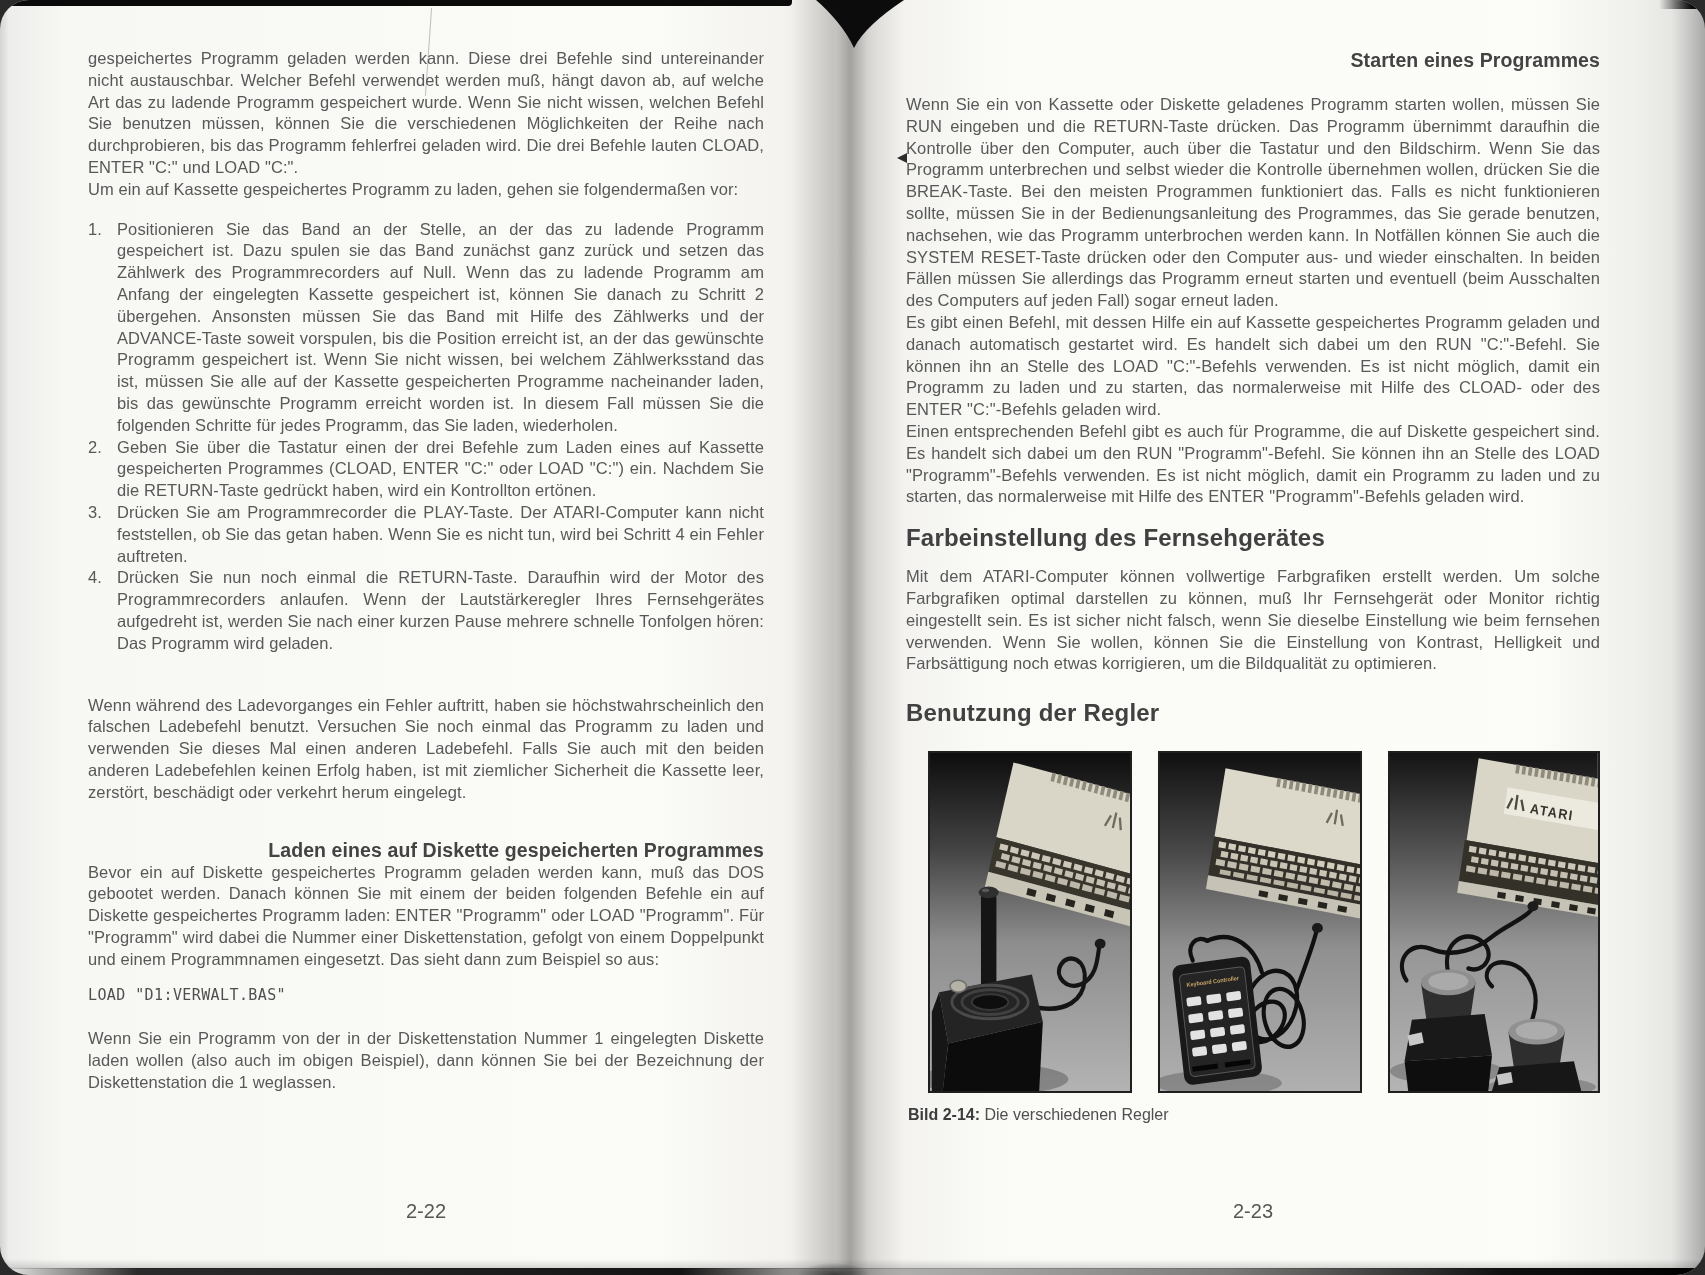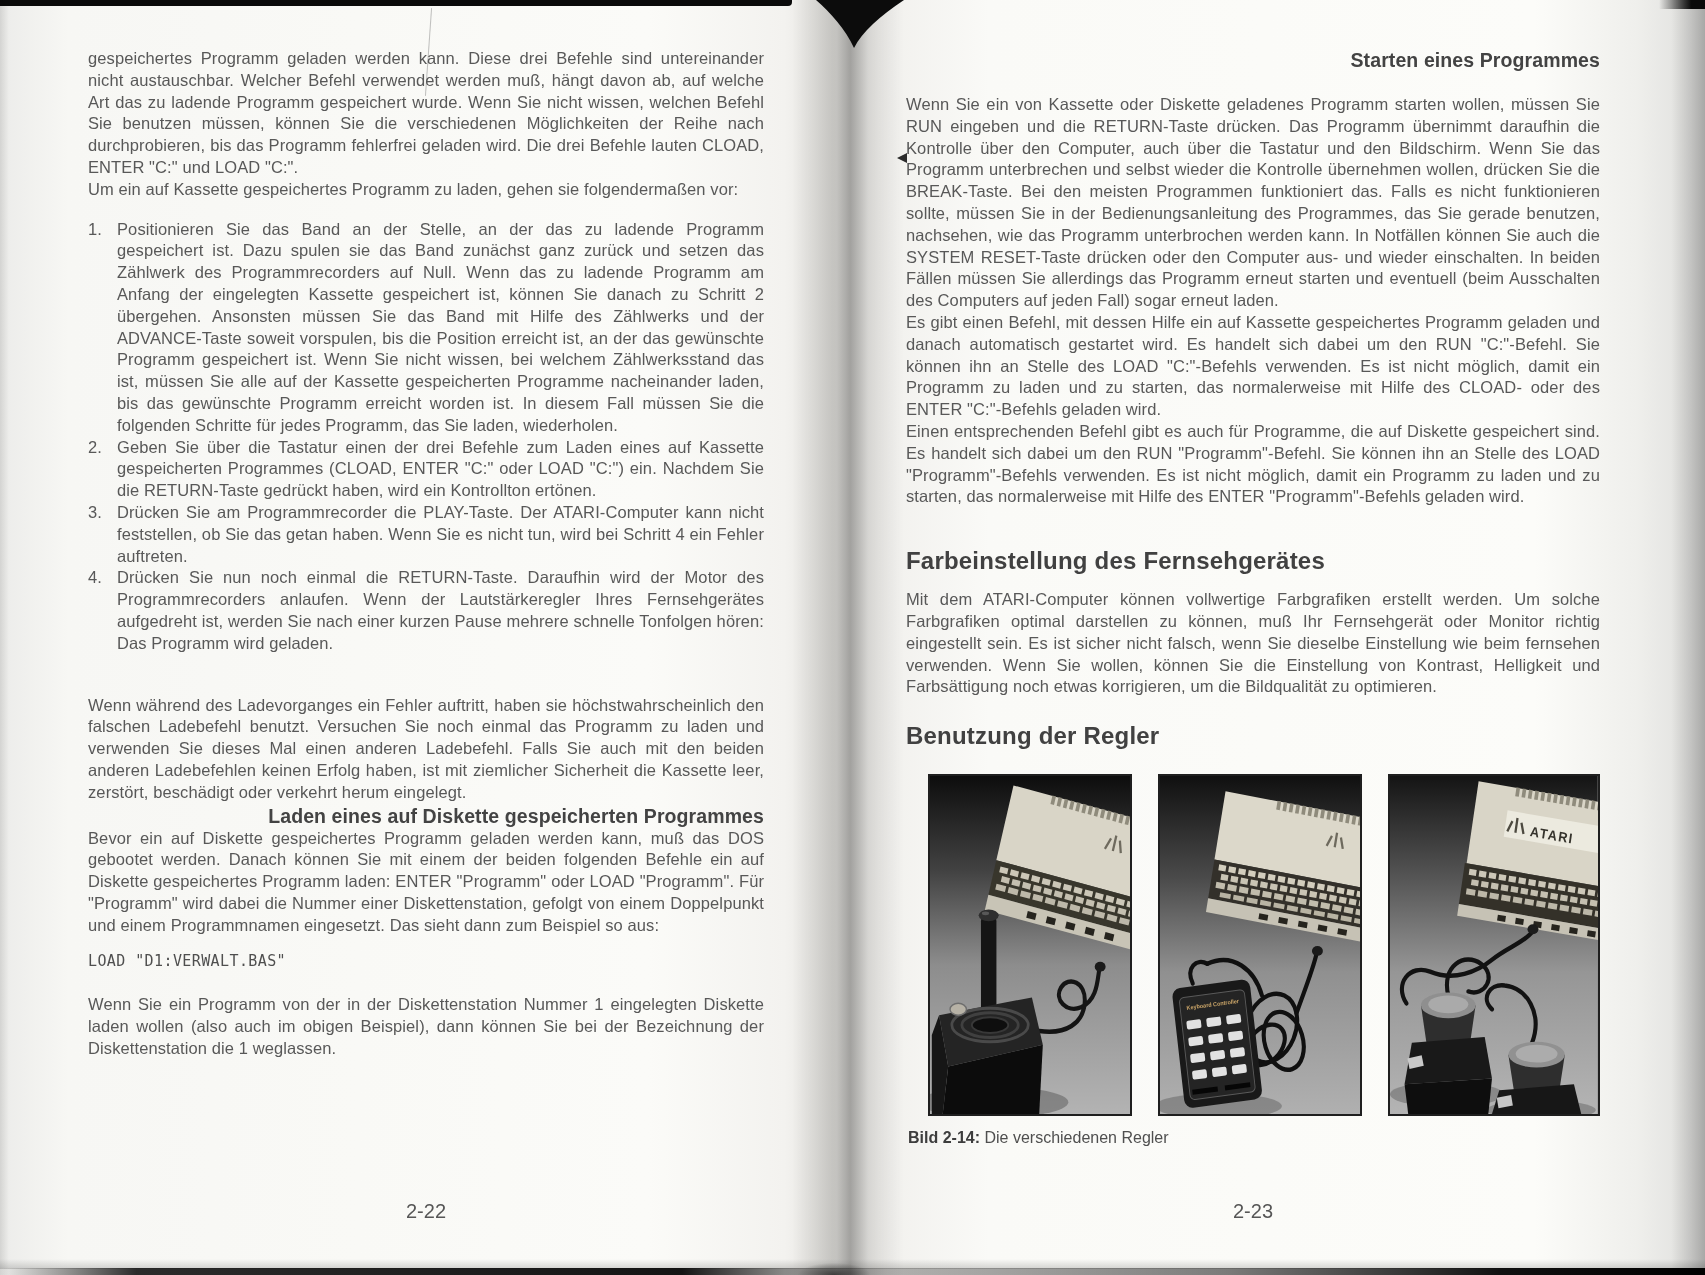--- a/index.html
+++ b/index.html
@@ -4,20 +4,21 @@
 <style>
   html,body { margin:0; padding:0; background:#2a2a2a; }
   .scan {
     position:relative; width:1705px; height:1275px; overflow:hidden;
     font-family:"Liberation Sans", sans-serif;
     background:
       linear-gradient(to right,
         #ececea 0%, #f7f7f4 4%, #fbfbf8 38%, #f3f2ef 46%,
         #e2e1dd 48.8%, #f1f0ed 51.5%, #fafaf7 58%,
         #fcfcf9 90%, #efefec 96%, #dddddb 100%);
+    border-radius: 29px;
   }
   
   .edge-top { position:absolute; top:0; left:0; width:792px; height:6px; background:#0a0a0a; border-radius:0 0 4px 0; }
   .edge-top-right { position:absolute; top:0; right:0; width:46px; height:9px; background:linear-gradient(to left, #0c0c0c 30%, rgba(12,12,12,0)); }
   .edge-left { position:absolute; top:0; left:0; width:9px; height:100%; background:linear-gradient(to right, rgba(0,0,0,.10), rgba(0,0,0,0)); }
   .edge-right { position:absolute; top:0; right:0; width:34px; height:100%; background:linear-gradient(to right, rgba(0,0,0,0), rgba(0,0,0,.12) 55%, rgba(0,0,0,.24)); }
   .spine-shadow { position:absolute; top:0; left:792px; width:112px; height:100%;
     background:linear-gradient(to right, rgba(0,0,0,0) 0%, rgba(0,0,0,.14) 40%, rgba(0,0,0,.30) 52%, rgba(0,0,0,.10) 68%, rgba(0,0,0,0) 100%); }
   .spine-wedge { position:absolute; top:0; left:786px; }
   .spine-bottom { position:absolute; bottom:0; left:798px; width:72px; height:12px;
@@ -37,21 +38,21 @@
   .body { margin:0; font-size:16.5px; line-height:21.8px; color:#585858; text-align:justify; letter-spacing:.1px; hyphens:auto; }
   .h-small { margin:0; font-size:19.5px; line-height:24px; font-weight:bold; color:#434343; letter-spacing:.1px;text-align:right; }
   .h-large { margin:0; font-size:24px; line-height:28px; font-weight:bold; color:#414141; letter-spacing:.2px; }
 
   .steps { list-style:none; margin:18px 0 0 0; padding:0; }
   .steps li { display:flex; }
   .steps .num { flex:0 0 29px; font-size:16.5px; line-height:21.8px; color:#585858; }
   .steps .step-text { flex:1; }
 
   .mt-para { margin-top:40px; }
-  .mt-head { }
+  .mt-head { margin-top:34px; }
   .mt-after-head { margin-top:16px; }
   .code { margin:16px 0 0 0; font-family:"DejaVu Sans Mono", monospace; font-size:15px; color:#4f4f4f; letter-spacing:.4px; }
   .mt-after-code { margin-top:24px; }
 
   .pagenum { position:absolute; top:1200px; font-size:20px; color:#565656; text-align:center; }
   .pagenum.pl { left:88px; width:676px; }
   .pagenum.pr { left:906px; width:694px; }
 
   .figure-row { display:flex; gap:26px; margin:24px 0 0 22px; }
   .photo { width:220px; height:342px; box-sizing:border-box; border:2px solid #1f1f1f; background:#8a8a8a; }
@@ -117,21 +118,21 @@
     <p class="body mt-after-code">Wenn Sie ein Programm von der in der Diskettenstation Nummer 1 eingelegten Diskette laden wollen (also auch im obigen Beispiel), dann können Sie bei der Bezeichnung der Diskettenstation die 1 weglassen.</p>
   </div>
   <div class="pagenum pl">2-22</div>
 
   <div class="page-right">
     <h3 class="h-small">Starten eines Programmes</h3>
     <p class="body" style="margin-top:22px">Wenn Sie ein von Kassette oder Diskette geladenes Programm starten wollen, müssen Sie RUN eingeben und die RETURN-Taste drücken. Das Programm übernimmt daraufhin die Kontrolle über den Computer, auch über die Tastatur und den Bildschirm. Wenn Sie das Programm unterbrechen und selbst wieder die Kontrolle übernehmen wollen, drücken Sie die BREAK-Taste. Bei den meisten Programmen funktioniert das. Falls es nicht funktionieren sollte, müssen Sie in der Bedienungsanleitung des Programmes, das Sie gerade benutzen, nachsehen, wie das Programm unterbrochen werden kann. In Notfällen können Sie auch die SYSTEM RESET-Taste drücken oder den Computer aus- und wieder einschalten. In beiden Fällen müssen Sie allerdings das Programm erneut starten und eventuell (beim Ausschalten des Computers auf jeden Fall) sogar erneut laden.</p>
     <p class="body">Es gibt einen Befehl, mit dessen Hilfe ein auf Kassette gespeichertes Programm geladen und danach automatisch gestartet wird. Es handelt sich dabei um den RUN "C:"-Befehl. Sie können ihn an Stelle des LOAD "C:"-Befehls verwenden. Es ist nicht möglich, damit ein Programm zu laden und zu starten, das normalerweise mit Hilfe des CLOAD- oder des ENTER "C:"-Befehls geladen wird.</p>
     <p class="body">Einen entsprechenden Befehl gibt es auch für Programme, die auf Diskette gespeichert sind. Es handelt sich dabei um den RUN "Programm"-Befehl. Sie können ihn an Stelle des LOAD "Programm"-Befehls verwenden. Es ist nicht möglich, damit ein Programm zu laden und zu starten, das normalerweise mit Hilfe des ENTER "Programm"-Befehls geladen wird.</p>
 
-    <h2 class="h-large" style="margin-top:39px">Farbeinstellung des Fernsehgerätes</h2>
+    <h2 class="h-large" style="margin-top:16px">Farbeinstellung des Fernsehgerätes</h2>
     <p class="body" style="margin-top:14px">Mit dem ATARI-Computer können vollwertige Farbgrafiken erstellt werden. Um solche Farbgrafiken optimal darstellen zu können, muß Ihr Fernsehgerät oder Monitor richtig eingestellt sein. Es ist sicher nicht falsch, wenn Sie dieselbe Einstellung wie beim fernsehen verwenden. Wenn Sie wollen, können Sie die Einstellung von Kontrast, Helligkeit und Farbsättigung noch etwas korrigieren, um die Bildqualität zu optimieren.</p>
 
     <h2 class="h-large" style="margin-top:24px">Benutzung der Regler</h2>
 
     <div class="figure-row">
 
       <div class="photo">
         <svg viewBox="0 0 220 342" preserveAspectRatio="none">
           <defs>
             <linearGradient id="bgA" x1="0" y1="0" x2="0" y2="1">

